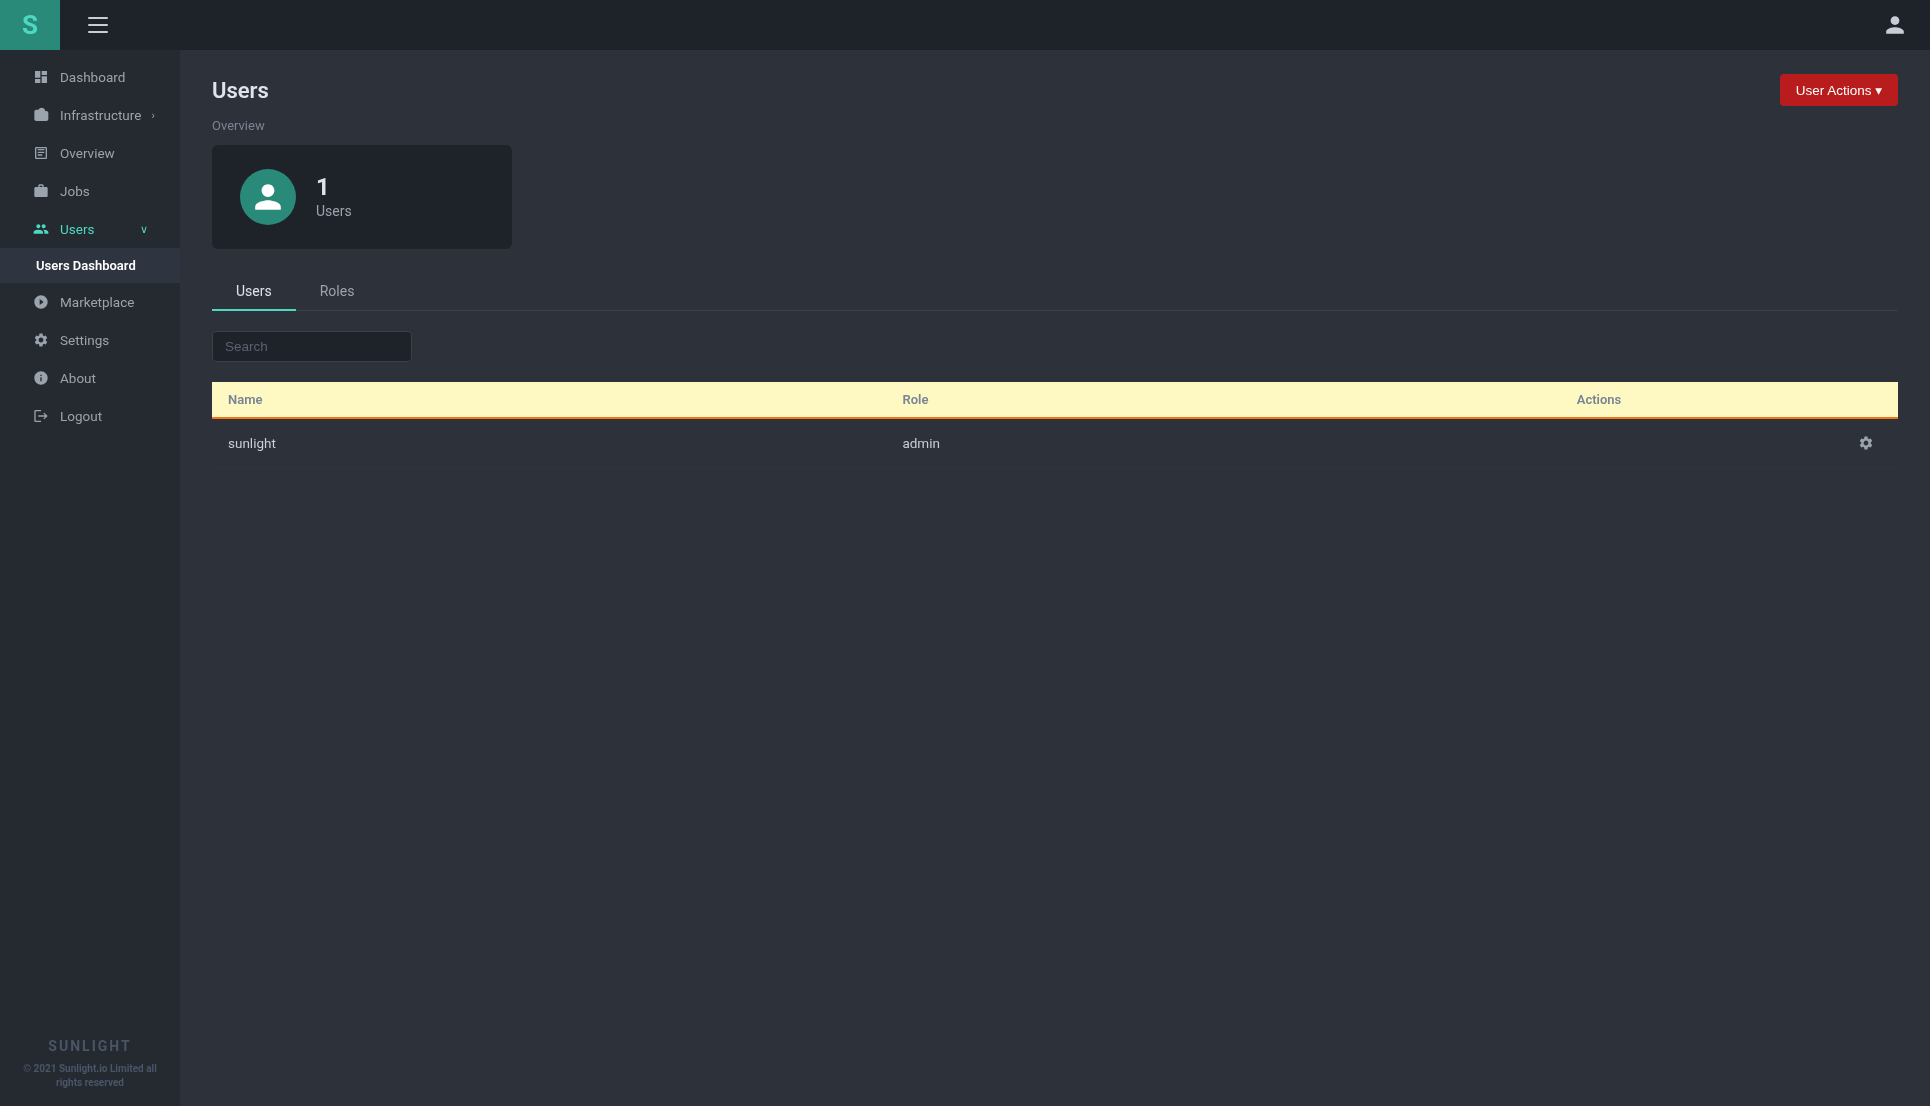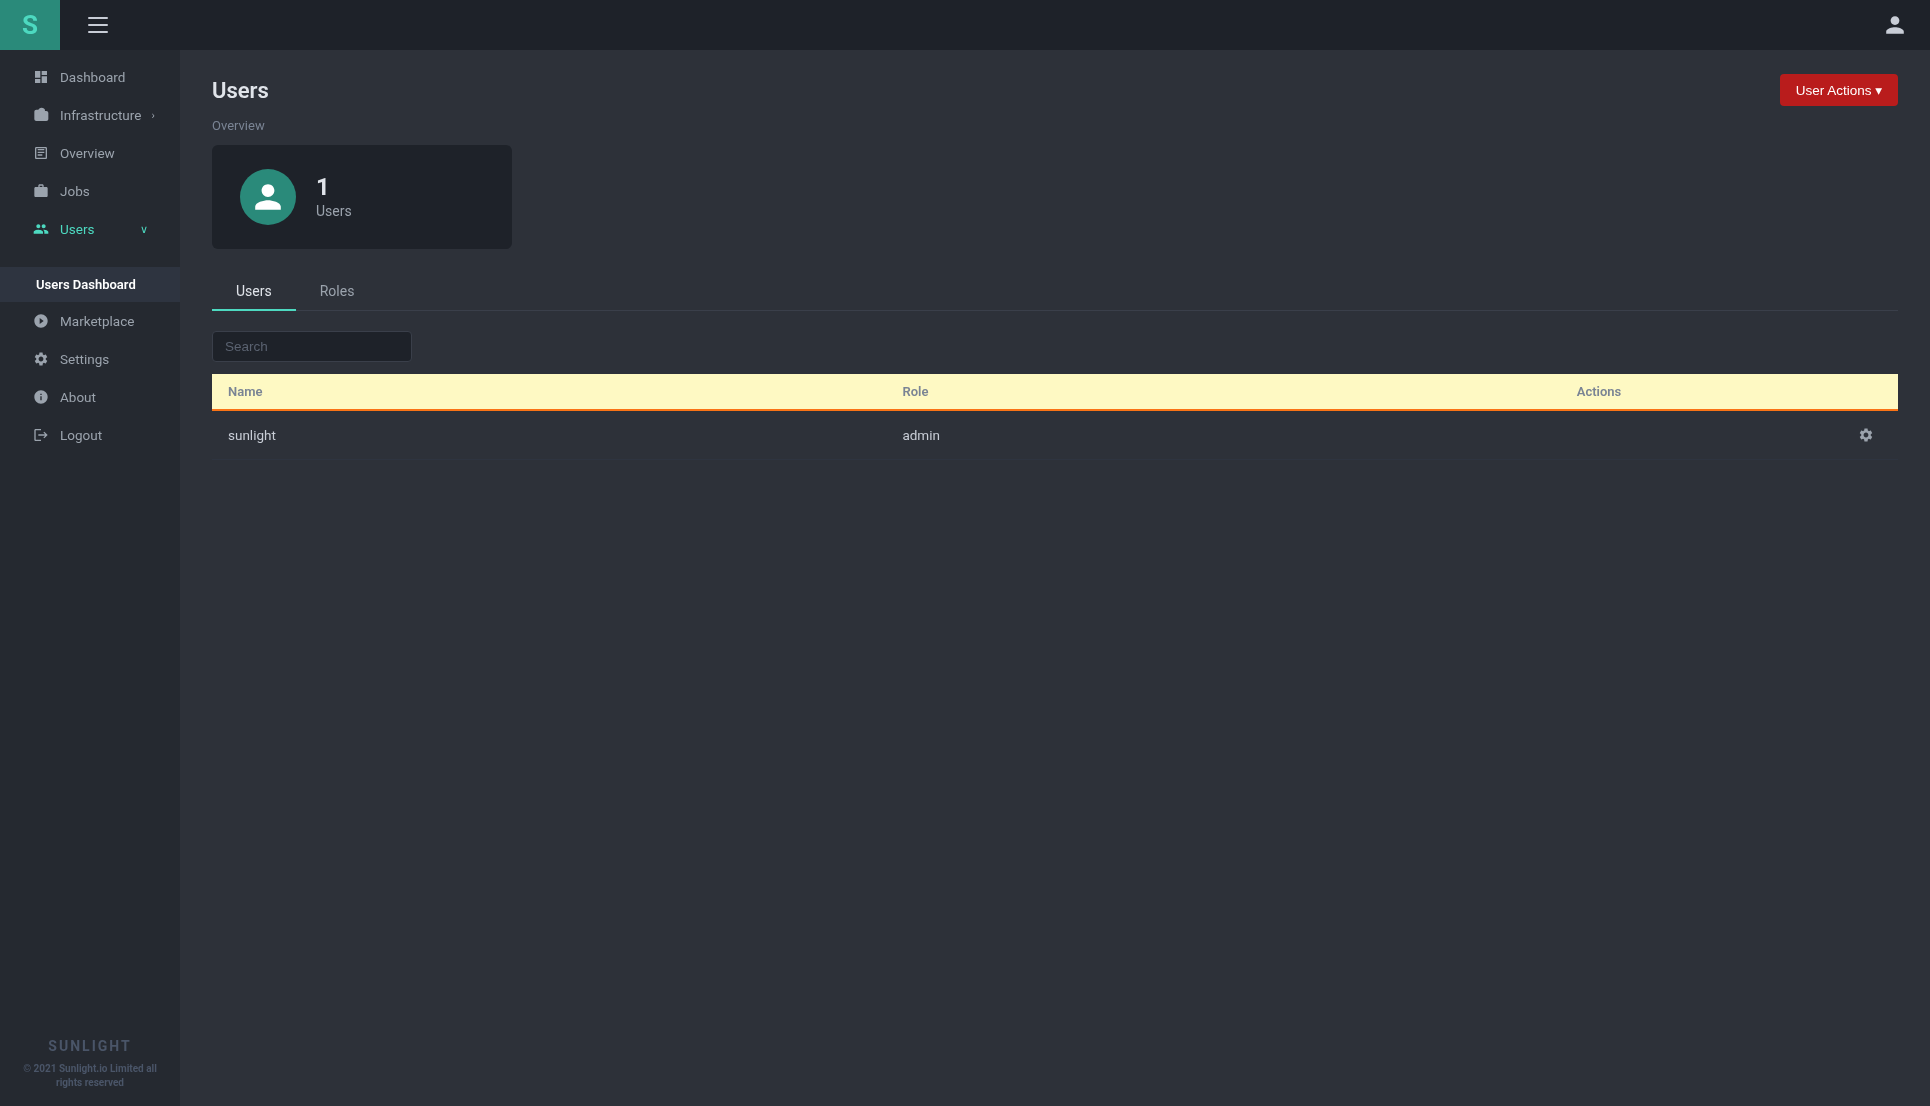--- a/index.html
+++ b/index.html
@@ -103,21 +103,20 @@
       align-items: center;
       justify-content: center;
       flex-shrink: 0;
     }
     .sidebar-item .chevron {
       margin-left: auto;
       font-size: 11px;
     }
     .sidebar-submenu {
       background: #1e2229;
-      margin-top: 19px;
     }
     .sidebar-submenu .sidebar-item {
       padding-left: 36px;
       font-size: 13px;
     }
     .sidebar-submenu .sidebar-item.active-sub {
       color: #fff;
       font-weight: 600;
       background: #2e3440;
     }
@@ -229,21 +228,21 @@
       border-bottom: 2px solid transparent;
       margin-bottom: -1px;
     }
     .tab.active {
       color: #e0e4ea;
       border-bottom: 2px solid #4dd9c0;
     }
 
     
     .search-box {
-      margin-bottom: 12px;
+      margin-bottom: 20px;
     }
     .search-input {
       background: #1e2229;
       border: 1px solid #3a3f4a;
       border-radius: 4px;
       color: #c8cdd6;
       padding: 7px 12px;
       font-size: 13.5px;
       width: 200px;
       outline: none;

